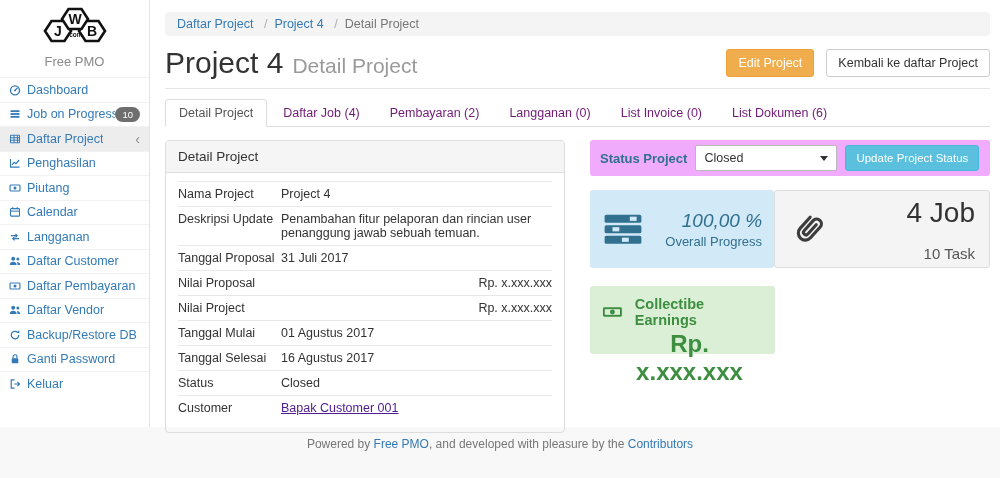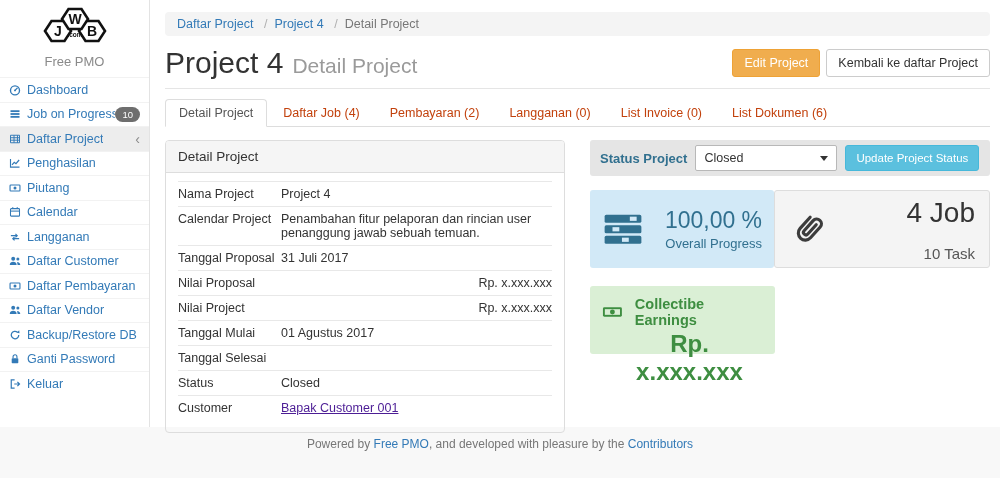--- a/index.html
+++ b/index.html
@@ -26,64 +26,64 @@
   .breadcrumb { margin-top:12px; background:#f4f4f4; border-radius:4px; padding:5px 12px;
                 font-size:12.5px; color:#777; }
   .crumb { color:#777; }
   .crumb.is-link { color:#337ab7; cursor:pointer; }
   .crumb + .crumb::before { content:"/"; color:#b0b0b0; margin:0 7px; }
 
   .page-header { display:flex; align-items:center; margin-top:10px; }
   .title-wrap { display:flex; align-items:baseline; }
   .page-title { font-size:30px; font-weight:normal; color:#333; }
   .page-subtitle { font-size:21px; color:#9a9a9a; margin-left:9px; }
-  .header-buttons { margin-left:auto; display:flex; gap:6px; }
+  .header-buttons { margin-left:auto; display:flex; gap:12px; }
   .btn { font-size:12.5px; border-radius:3px; padding:6px 11px; cursor:pointer; border:1px solid transparent; }
   .btn-warning { background:#f0ad4e; border-color:#eea236; color:#fff; }
   .btn-default { background:#fff; border-color:#ccc; color:#333; }
   .hr { border-top:1px solid #e5e5e5; margin:8px 0 10px; }
 
   
   .tabs { display:flex; border-bottom:1px solid #ddd; margin-bottom:13px; }
-  .tab { font-size:12.5px; color:#c2410c; padding:6px 13px; margin-bottom:-1px; cursor:pointer;
+  .tab { font-size:12.5px; color:#701a75; padding:6px 13px; margin-bottom:-1px; cursor:pointer;
          border:1px solid transparent; border-radius:4px 4px 0 0; margin-right:2px; }
   .tab.active { color:#555; background:#fff; border-color:#ddd #ddd #fff; cursor:default; }
 
   .columns { display:flex; gap:25px; }
   .col-left { width:400px; flex:0 0 400px; }
   .col-right { width:400px; flex:0 0 400px; }
 
   
   .panel { border:1px solid #ddd; border-radius:4px; }
   .panel-heading { background:#f5f5f5; border-bottom:1px solid #ddd; border-radius:3px 3px 0 0;
                    padding:8px 12px; font-size:13.5px; color:#333; }
   .panel-body { padding:8px 12px 12px; }
   .drow { display:flex; border-top:1px solid #e8e8e8; padding:5px 0; font-size:12.5px; }
   .dlabel { width:103px; flex:0 0 103px; color:#333; }
   .dvalue { flex:1; color:#333; }
   .dvalue.right { text-align:right; }
   .dvalue.link { color:#4c1d95; text-decoration:underline; cursor:pointer; }
 
   
-  .status-well { background:#e5e5e5; border-radius:3px; padding:5px 6px; display:flex; align-items:center; }
+  .status-well { background:#f0abfc; border-radius:3px; padding:5px 6px; display:flex; align-items:center; }
   .status-label { color:#31708f; font-weight:bold; font-size:13px; margin:0 8px 0 4px; white-space:nowrap; }
   .select { background:#fff; border:1px solid #b8b8b8; border-radius:2px; width:142px; height:26px;
             display:flex; align-items:center; padding:0 8px; font-size:12.5px; color:#333; cursor:pointer; }
   .select .caret { margin-left:auto; width:0; height:0; border-left:4px solid transparent;
                    border-right:4px solid transparent; border-top:5px solid #333; }
   .btn-info { background:#5bc0de; border-color:#46b8da; color:#fff; font-size:11.5px; padding:6px 10px; margin-left:8px; }
 
   
   .boxes-row { display:flex; justify-content:space-between; margin-top:14px; }
   .stat-box { border-radius:3px; }
   .box-progress { width:185px; height:78px; background:#d2e9f7; color:#31708f;
                   display:flex; align-items:center; padding:0 12px; }
   .box-progress .bigicon { width:42px; height:42px; flex:0 0 42px; }
   .box-progress .nums { margin-left:auto; text-align:right; }
-  .box-progress .val { font-size:23px; }
+  .box-progress .val { font-size:19px;font-style:italic; }
   .box-progress .cap { font-size:13px; margin-top:2px; }
   .box-jobs { width:217px; height:78px; background:#f4f4f4; border:1px solid #ddd; color:#333;
               display:flex; align-items:center; padding:0 14px; }
   .box-jobs .bigicon { width:40px; height:40px; flex:0 0 40px; color:#3c3c3c; }
   .box-jobs .nums { margin-left:auto; text-align:right; }
   .box-jobs .val { font-size:28px; color:#333; }
   .box-jobs .cap { font-size:15px; color:#555; margin-top:16px; }
   .box-earnings { width:185px; height:68px; background:#daefd5; color:#3e8e41; margin-top:18px;
                   padding:10px 12px 0;font-weight:bold; }
   .box-earnings .line1 { display:flex; align-items:center; font-size:14.5px; }
@@ -341,21 +341,21 @@
           <div class="panel">
             <div class="panel-heading">Detail Project</div>
             <div class="panel-body">
 
                 <div class="drow">
                   <div class="dlabel">Nama Project</div>
                   <div class="dvalue">Project 4</div>
                 </div>
 
                 <div class="drow">
-                  <div class="dlabel">Calendar Project</div>
+                  <div class="dlabel">Deskripsi Update</div>
                   <div class="dvalue">Penambahan fitur pelaporan dan rincian user penanggung jawab sebuah temuan.</div>
                 </div>
 
                 <div class="drow">
                   <div class="dlabel">Tanggal Proposal</div>
                   <div class="dvalue">31 Juli 2017</div>
                 </div>
 
                 <div class="drow">
                   <div class="dlabel">Nilai Proposal</div>
@@ -367,20 +367,21 @@
                   <div class="dvalue right">Rp. x.xxx.xxx</div>
                 </div>
 
                 <div class="drow">
                   <div class="dlabel">Tanggal Mulai</div>
                   <div class="dvalue">01 Agustus 2017</div>
                 </div>
 
                 <div class="drow">
                   <div class="dlabel">Tanggal Selesai</div>
+                  <div class="dvalue">16 Agustus 2017</div>
                 </div>
 
                 <div class="drow">
                   <div class="dlabel">Status</div>
                   <div class="dvalue">Closed</div>
                 </div>
 
                 <div class="drow">
                   <div class="dlabel">Customer</div>
                   <div class="dvalue link">Bapak Customer 001</div>

